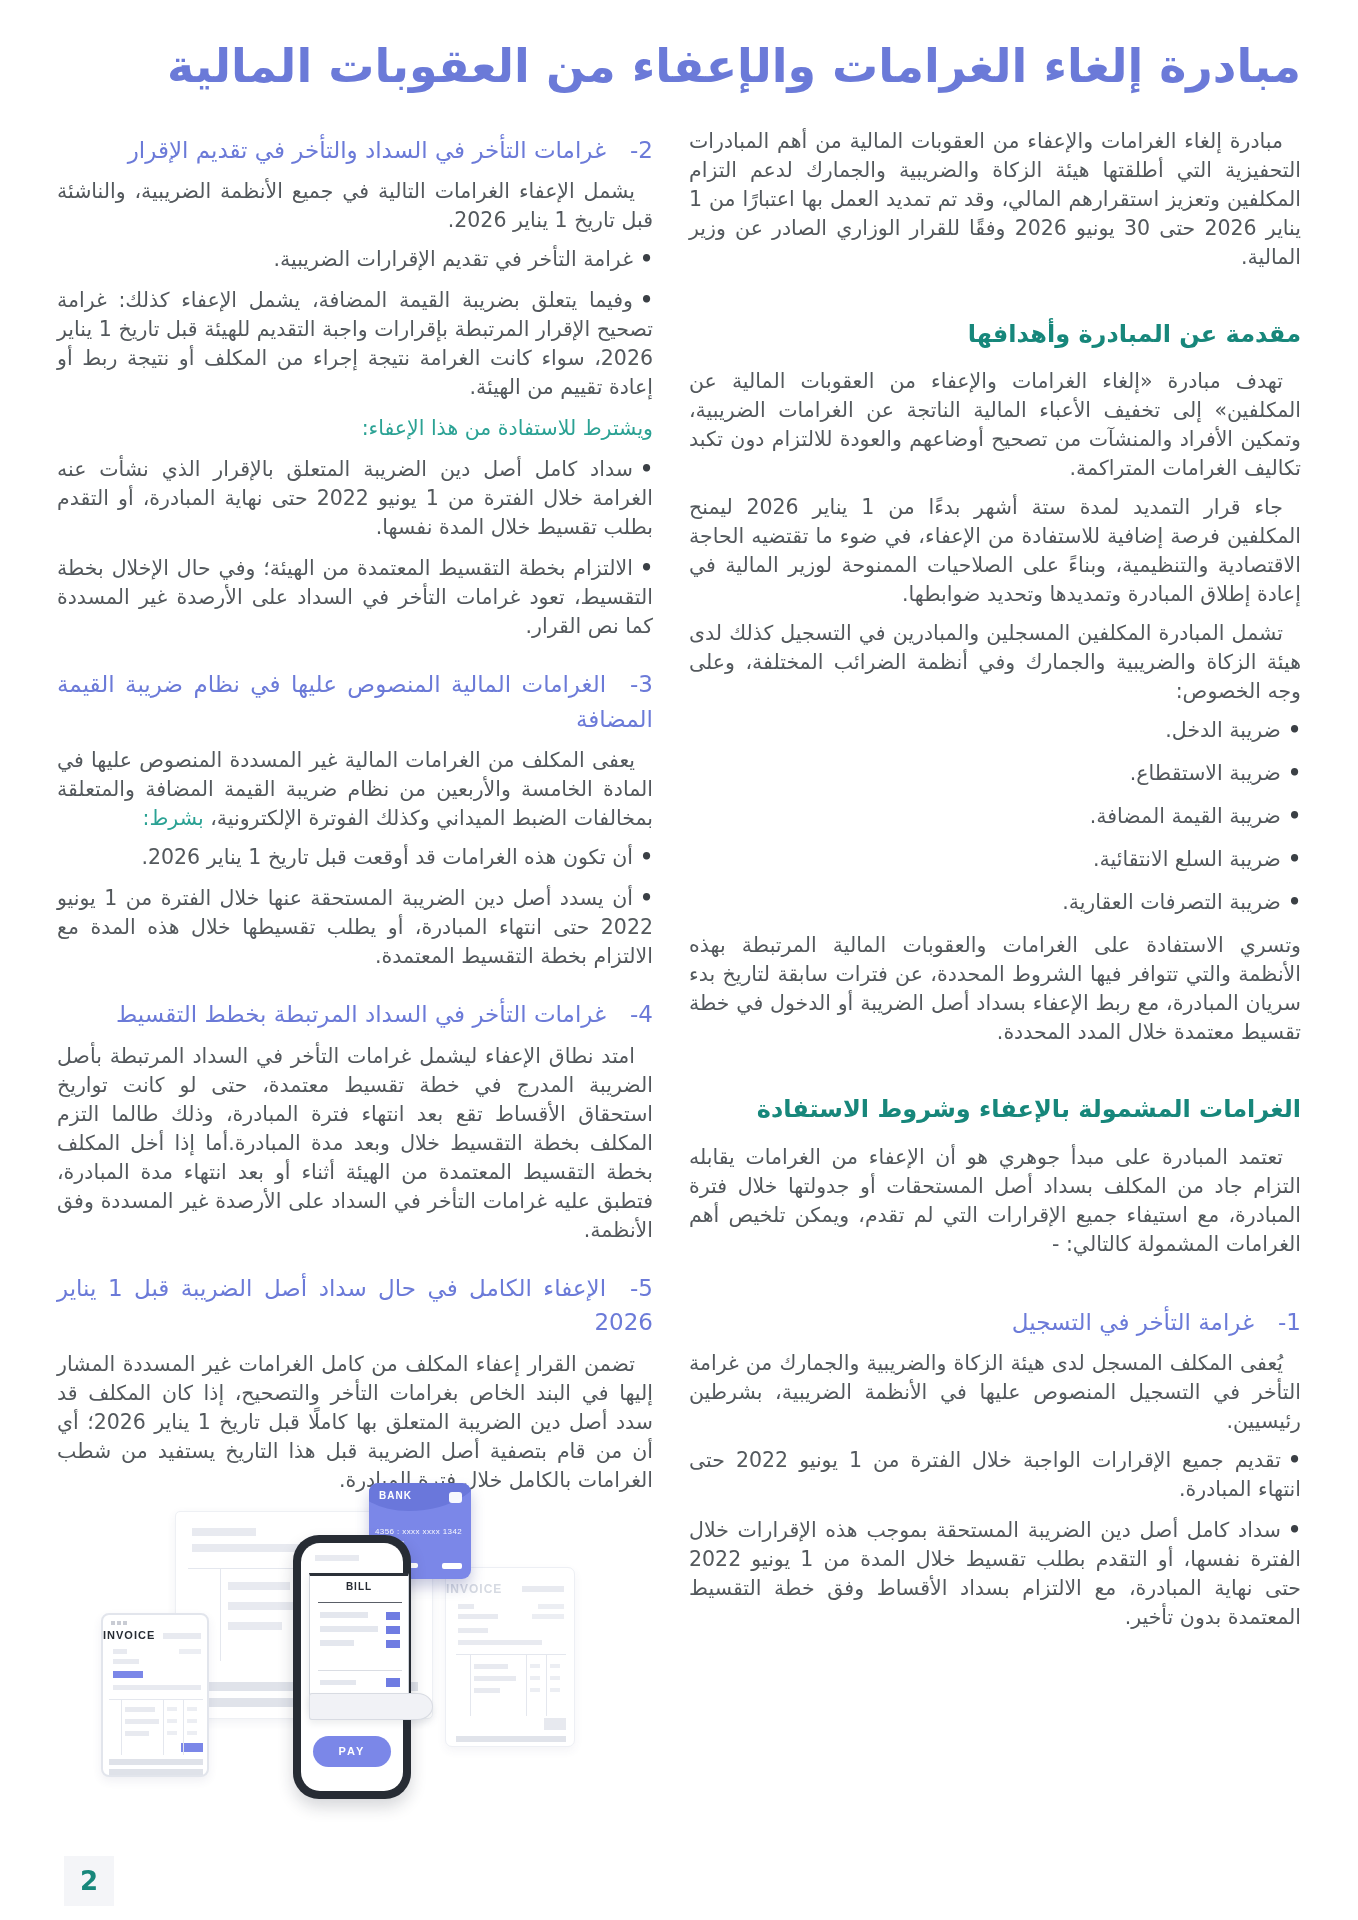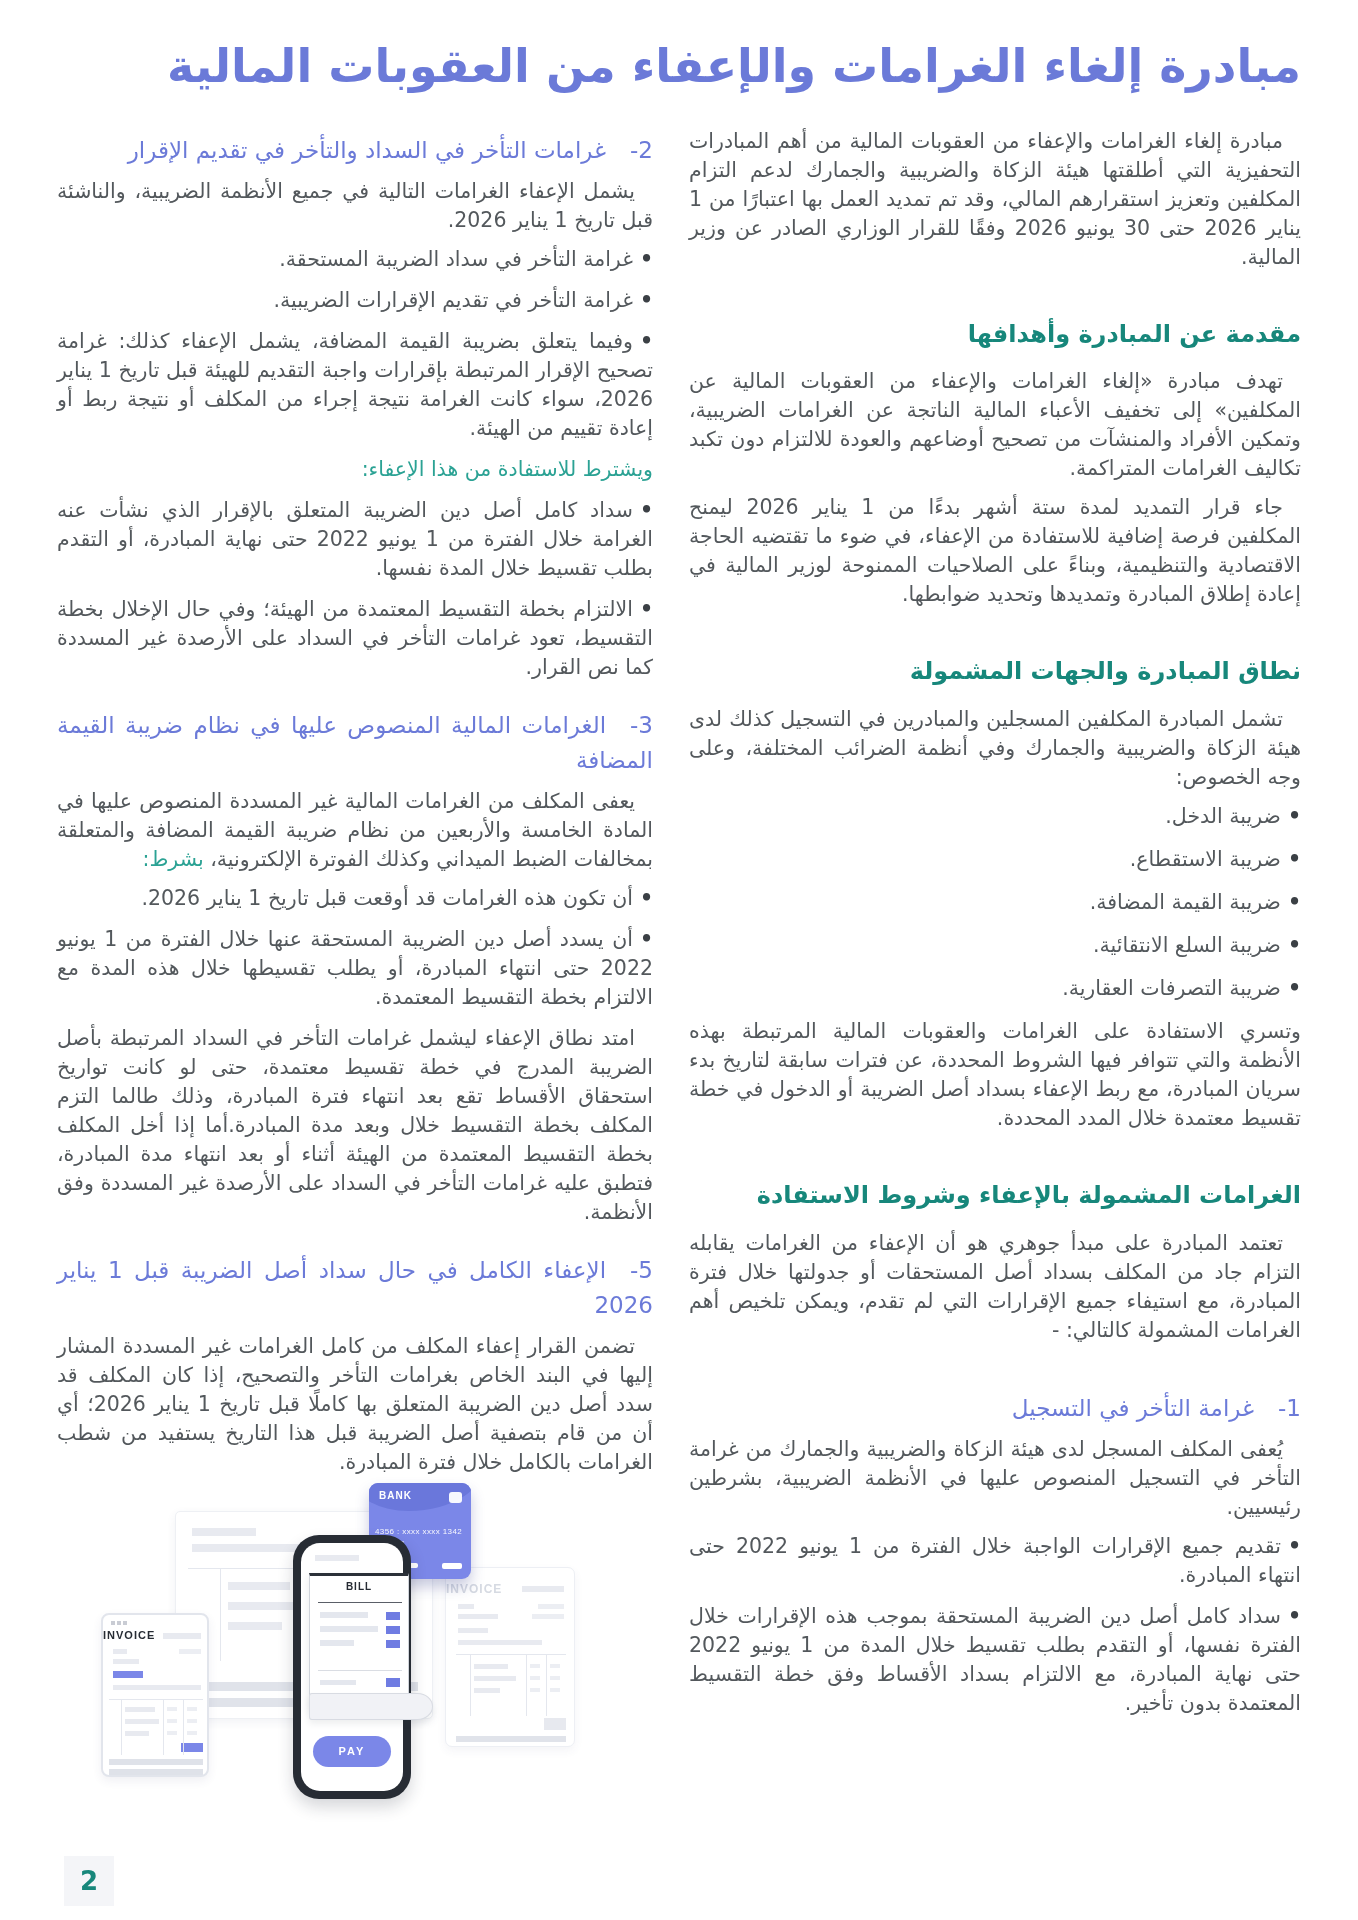--- a/index.html
+++ b/index.html
@@ -170,21 +170,20 @@
   <div class="cols">
 
     <div class="col-r">
 
       <p class="ind">مبادرة إلغاء الغرامات والإعفاء من العقوبات المالية من أهم المبادرات التحفيزية التي أطلقتها هيئة الزكاة والضريبية والجمارك لدعم التزام المكلفين وتعزيز استقرارهم المالي، وقد تم تمديد العمل بها اعتبارًا من 1 يناير 2026 حتى 30 يونيو 2026 وفقًا للقرار الوزاري الصادر عن وزير المالية.</p>
 
       <h2 class="teal">مقدمة عن المبادرة وأهدافها</h2>
       <p class="ind">تهدف مبادرة «إلغاء الغرامات والإعفاء من العقوبات المالية عن المكلفين» إلى تخفيف الأعباء المالية الناتجة عن الغرامات الضريبية، وتمكين الأفراد والمنشآت من تصحيح أوضاعهم والعودة للالتزام دون تكبد تكاليف الغرامات المتراكمة.</p>
       <p class="ind">جاء قرار التمديد لمدة ستة أشهر بدءًا من 1 يناير 2026 ليمنح المكلفين فرصة إضافية للاستفادة من الإعفاء، في ضوء ما تقتضيه الحاجة الاقتصادية والتنظيمية، وبناءً على الصلاحيات الممنوحة لوزير المالية في إعادة إطلاق المبادرة وتمديدها وتحديد ضوابطها.</p>
 
-      <h2 class="teal">نطاق المبادرة والجهات المشمولة</h2>
       <p class="ind">تشمل المبادرة المكلفين المسجلين والمبادرين في التسجيل كذلك لدى هيئة الزكاة والضريبية والجمارك وفي أنظمة الضرائب المختلفة، وعلى وجه الخصوص:</p>
       <p class="bul bul-sp"><span class="blt">•</span><span>ضريبة الدخل.</span></p>
       <p class="bul bul-sp"><span class="blt">•</span><span>ضريبة الاستقطاع.</span></p>
       <p class="bul bul-sp"><span class="blt">•</span><span>ضريبة القيمة المضافة.</span></p>
       <p class="bul bul-sp"><span class="blt">•</span><span>ضريبة السلع الانتقائية.</span></p>
       <p class="bul bul-sp"><span class="blt">•</span><span>ضريبة التصرفات العقارية.</span></p>
       <p>وتسري الاستفادة على الغرامات والعقوبات المالية المرتبطة بهذه الأنظمة والتي تتوافر فيها الشروط المحددة، عن فترات سابقة لتاريخ بدء سريان المبادرة، مع ربط الإعفاء بسداد أصل الضريبة أو الدخول في خطة تقسيط معتمدة خلال المدد المحددة.</p>
 
       <h2 class="teal">الغرامات المشمولة بالإعفاء وشروط الاستفادة</h2>
       <p class="ind">تعتمد المبادرة على مبدأ جوهري هو أن الإعفاء من الغرامات يقابله التزام جاد من المكلف بسداد أصل المستحقات أو جدولتها خلال فترة المبادرة، مع استيفاء جميع الإقرارات التي لم تقدم، ويمكن تلخيص أهم الغرامات المشمولة كالتالي: -</p>
@@ -193,32 +192,32 @@
       <p class="ind">يُعفى المكلف المسجل لدى هيئة الزكاة والضريبية والجمارك من غرامة التأخر في التسجيل المنصوص عليها في الأنظمة الضريبية، بشرطين رئيسيين.</p>
       <p class="bul"><span class="blt">•</span><span>تقديم جميع الإقرارات الواجبة خلال الفترة من 1 يونيو 2022 حتى انتهاء المبادرة.</span></p>
       <p class="bul"><span class="blt">•</span><span>سداد كامل أصل دين الضريبة المستحقة بموجب هذه الإقرارات خلال الفترة نفسها، أو التقدم بطلب تقسيط خلال المدة من 1 يونيو 2022 حتى نهاية المبادرة، مع الالتزام بسداد الأقساط وفق خطة التقسيط المعتمدة بدون تأخير.</span></p>
 
     </div>
 
     <div class="col-l">
 
       <h3 class="numh mt-sm"><span class="num">2-</span><span>غرامات التأخر في السداد والتأخر في تقديم الإقرار</span></h3>
       <p class="ind">يشمل الإعفاء الغرامات التالية في جميع الأنظمة الضريبية، والناشئة قبل تاريخ 1 يناير 2026.</p>
-      <p class="bul"><span class="blt">•</span><span>غرامة التأخر في سداد الضريبة المستحقة.</span></p>
       <p class="bul"><span class="blt">•</span><span>غرامة التأخر في تقديم الإقرارات الضريبية.</span></p>
       <p class="bul"><span class="blt">•</span><span>وفيما يتعلق بضريبة القيمة المضافة، يشمل الإعفاء كذلك: غرامة تصحيح الإقرار المرتبطة بإقرارات واجبة التقديم للهيئة قبل تاريخ 1 يناير 2026، سواء كانت الغرامة نتيجة إجراء من المكلف أو نتيجة ربط أو إعادة تقييم من الهيئة.</span></p>
       <p class="subteal">ويشترط للاستفادة من هذا الإعفاء:</p>
       <p class="bul"><span class="blt">•</span><span>سداد كامل أصل دين الضريبة المتعلق بالإقرار الذي نشأت عنه الغرامة خلال الفترة من 1 يونيو 2022 حتى نهاية المبادرة، أو التقدم بطلب تقسيط خلال المدة نفسها.</span></p>
       <p class="bul"><span class="blt">•</span><span>الالتزام بخطة التقسيط المعتمدة من الهيئة؛ وفي حال الإخلال بخطة التقسيط، تعود غرامات التأخر في السداد على الأرصدة غير المسددة كما نص القرار.</span></p>
 
       <h3 class="numh"><span class="num">3-</span><span>الغرامات المالية المنصوص عليها في نظام ضريبة القيمة المضافة</span></h3>
       <p class="ind"><span>يعفى المكلف من الغرامات المالية غير المسددة المنصوص عليها في المادة الخامسة والأربعين من نظام ضريبة القيمة المضافة والمتعلقة بمخالفات الضبط الميداني وكذلك الفوترة الإلكترونية،</span> <span class="cond">بشرط:</span></p>
       <p class="bul"><span class="blt">•</span><span>أن تكون هذه الغرامات قد أوقعت قبل تاريخ 1 يناير 2026.</span></p>
       <p class="bul"><span class="blt">•</span><span>أن يسدد أصل دين الضريبة المستحقة عنها خلال الفترة من 1 يونيو 2022 حتى انتهاء المبادرة، أو يطلب تقسيطها خلال هذه المدة مع الالتزام بخطة التقسيط المعتمدة.</span></p>
 
+      <h3 class="numh"><span class="num">4-</span><span>غرامات التأخر في السداد المرتبطة بخطط التقسيط</span></h3>
       <p class="ind">امتد نطاق الإعفاء ليشمل غرامات التأخر في السداد المرتبطة بأصل الضريبة المدرج في خطة تقسيط معتمدة، حتى لو كانت تواريخ استحقاق الأقساط تقع بعد انتهاء فترة المبادرة، وذلك طالما التزم المكلف بخطة التقسيط خلال وبعد مدة المبادرة.أما إذا أخل المكلف بخطة التقسيط المعتمدة من الهيئة أثناء أو بعد انتهاء مدة المبادرة، فتطبق عليه غرامات التأخر في السداد على الأرصدة غير المسددة وفق الأنظمة.</p>
 
       <h3 class="numh"><span class="num">5-</span><span>الإعفاء الكامل في حال سداد أصل الضريبة قبل 1 يناير 2026</span></h3>
       <p class="ind">تضمن القرار إعفاء المكلف من كامل الغرامات غير المسددة المشار إليها في البند الخاص بغرامات التأخر والتصحيح، إذا كان المكلف قد سدد أصل دين الضريبة المتعلق بها كاملًا قبل تاريخ 1 يناير 2026؛ أي أن من قام بتصفية أصل الضريبة قبل هذا التاريخ يستفيد من شطب الغرامات بالكامل خلال فترة المبادرة.</p>
 
       <div class="illus">
         <div class="sheet-back"></div>
 
         <div class="inv-right">
           <span class="inv-title light">INVOICE</span>

